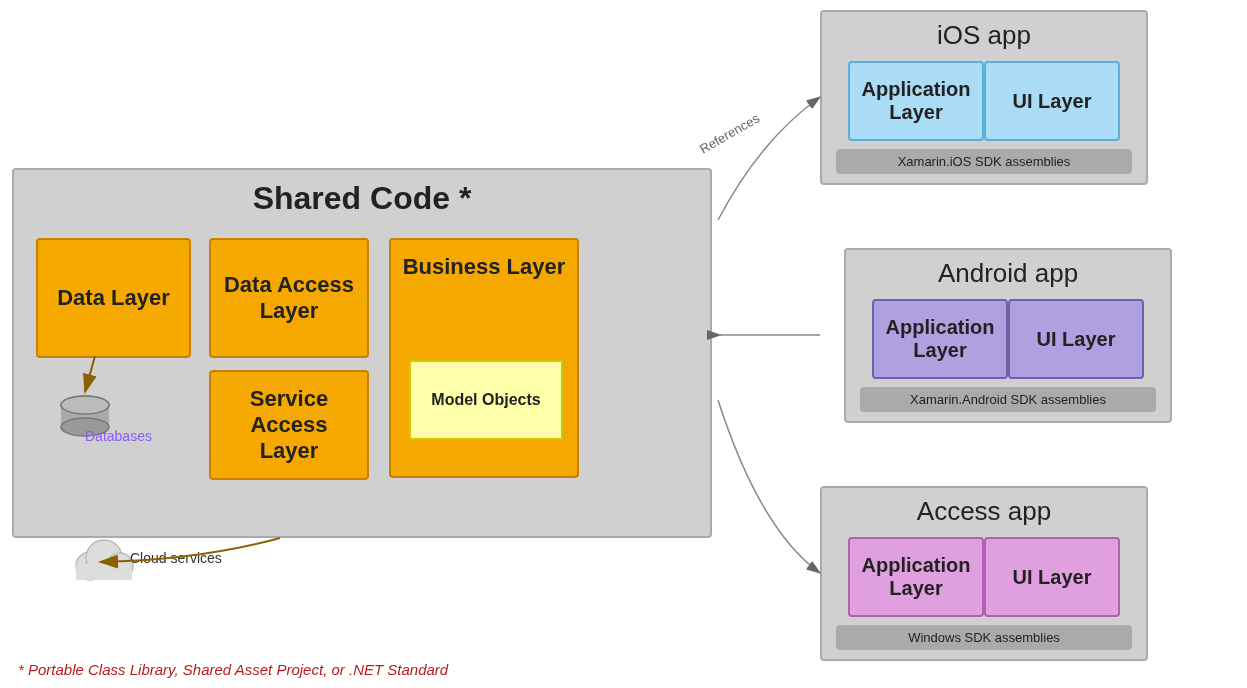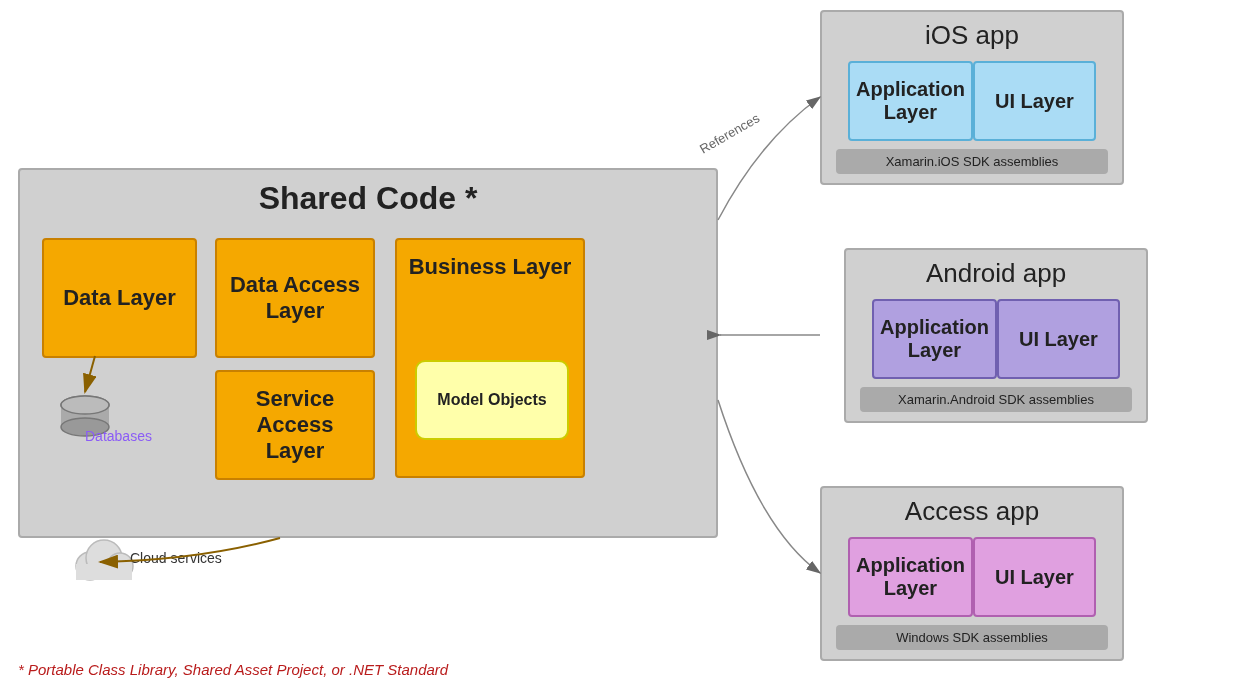--- a/index.html
+++ b/index.html
@@ -14,21 +14,21 @@
 
     .diagram-container {
       position: relative;
       width: 1247px;
       height: 688px;
     }
 
     
     .shared-code-box {
       position: absolute;
-      left: 18px;
+      left: 12px;
       top: 168px;
       width: 700px;
       height: 370px;
       background: #d0d0d0;
       border: 2px solid #aaa;
       border-radius: 4px;
     }
 
     .shared-code-title {
       position: absolute;
@@ -83,21 +83,21 @@
       top: 200px;
       width: 160px;
       height: 110px;
     }
 
     
     .model-objects-box {
       position: absolute;
       background: #ffffaa;
       border: 2px solid #cccc00;
-      border-radius: 10px;
+      border-radius: 2px;
       display: flex;
       align-items: center;
       justify-content: center;
       font-size: 16px;
       font-weight: bold;
       color: #222;
       left: 18px;
       top: 120px;
       width: 154px;
       height: 80px;
@@ -133,21 +133,21 @@
       font-size: 14px;
       color: #333;
     }
 
     
     .app-box {
       position: absolute;
       background: #d0d0d0;
       border: 2px solid #aaa;
       border-radius: 4px;
-      width: 304px;
+      width: 328px;
     }
 
     .ios-app-box {
       left: 820px;
       top: 10px;
       height: 175px;
     }
 
     .android-app-box {
       left: 820px;

